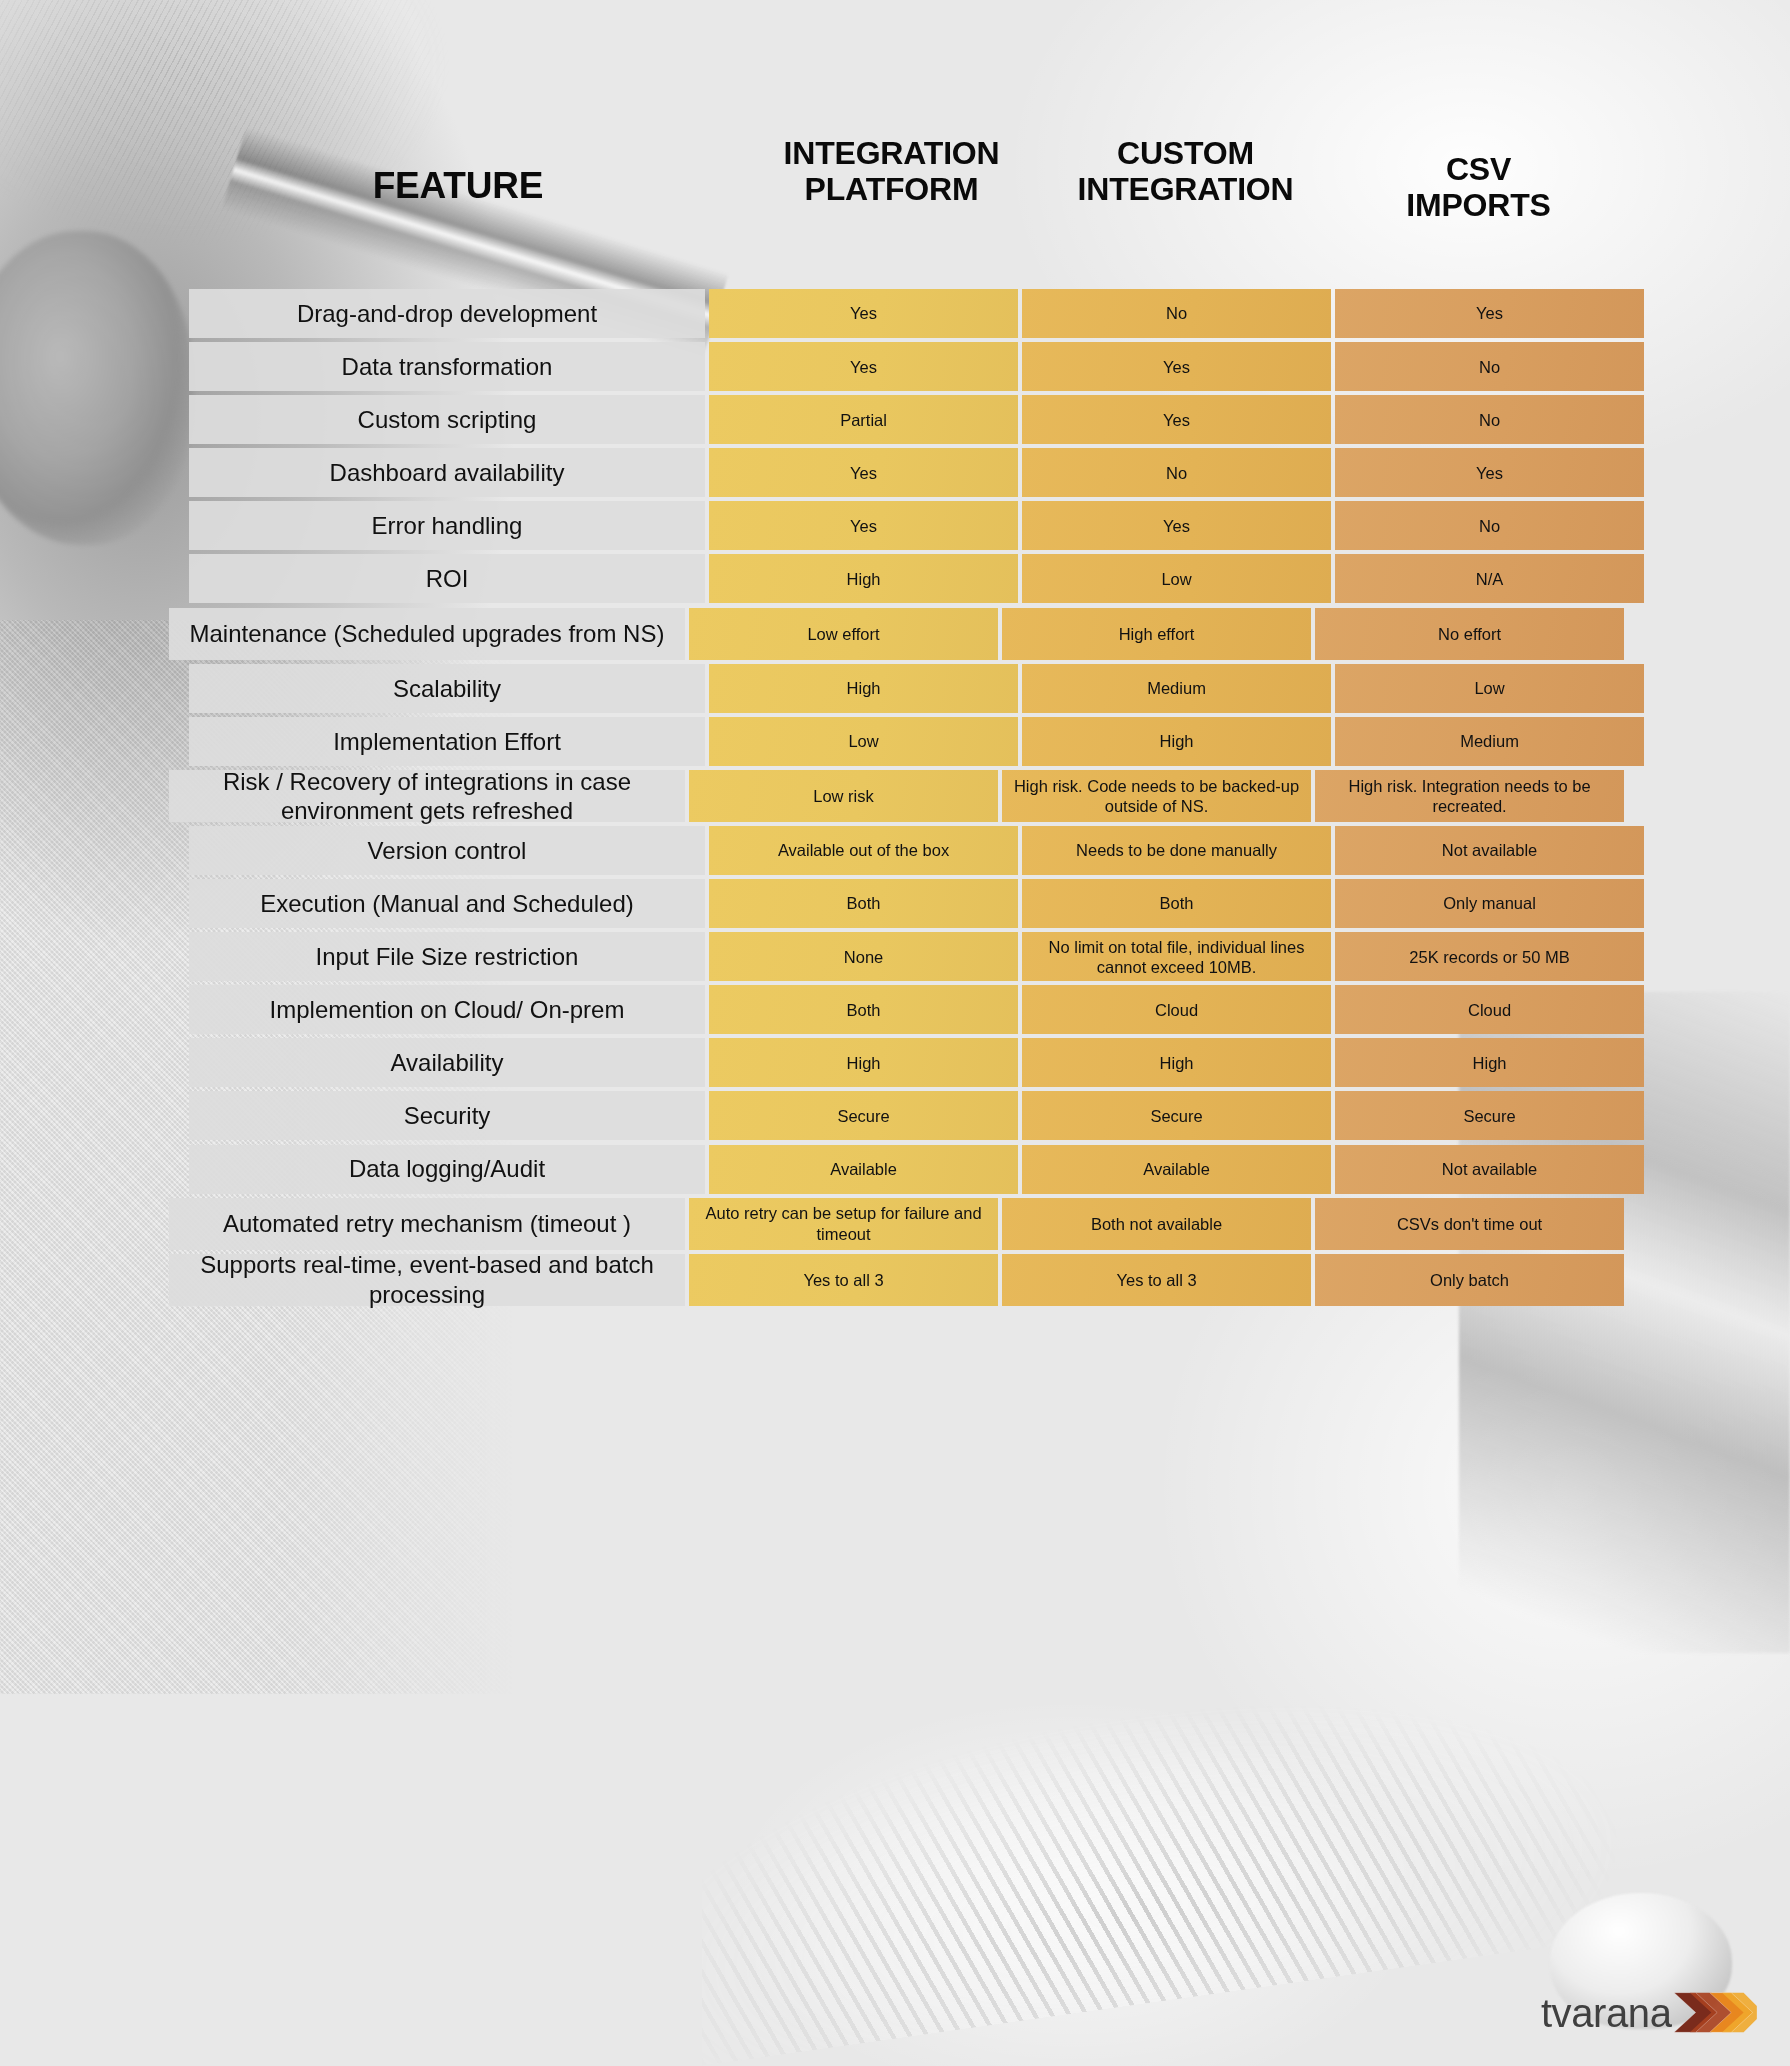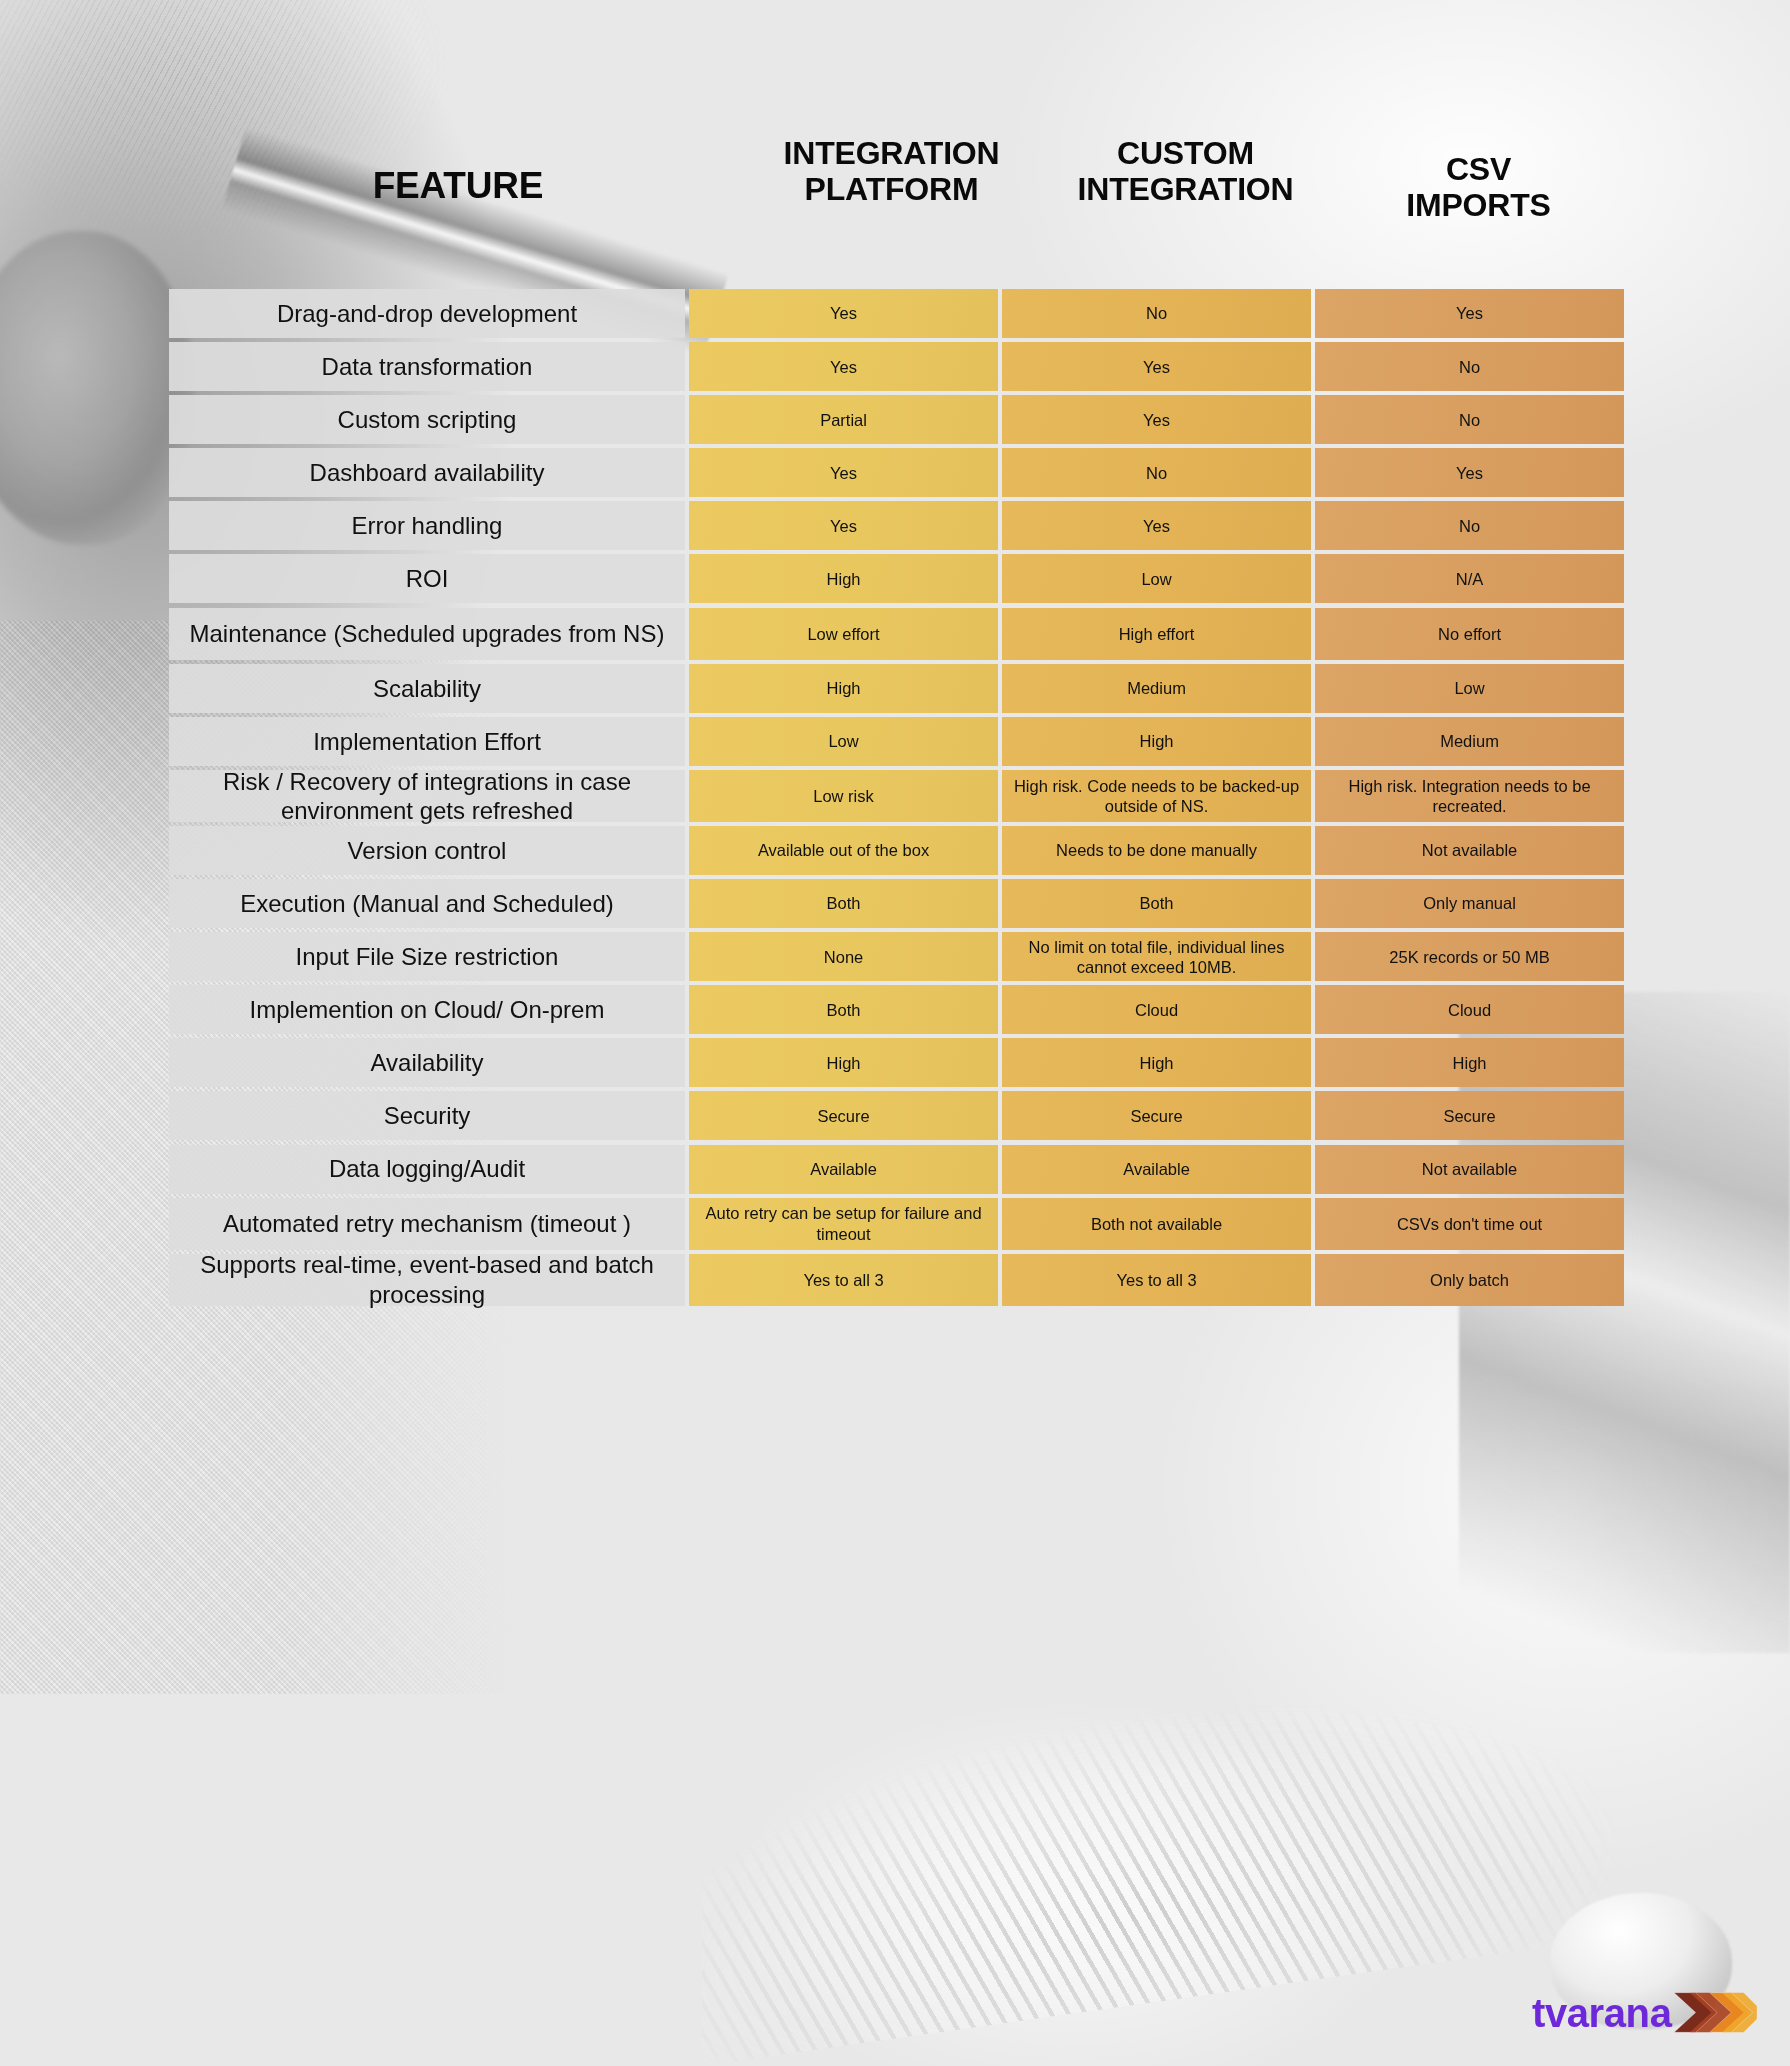--- a/index.html
+++ b/index.html
@@ -147,36 +147,36 @@
   .c-val {
     width: 346px;
     margin-left: 4.1px;
     font-size: 16.5px;
   }
   .c1 { background: linear-gradient(100deg, #ecca61 0%, #e9c75f 55%, #e4c05b 100%); }
   .c2 { background: linear-gradient(100deg, #e7b95a 0%, #e3b355 55%, #deac51 100%); }
   .c3 { background: linear-gradient(100deg, #dca565 0%, #d89e5f 55%, #d3975a 100%); }
 
   
-  .h1 { height: 49px; }
+  .h1 { height: 49px; margin-left: 20px; }
   .h2 { height: 52px; }
 
   
   #logo {
     position: absolute;
     right: 33px;
     bottom: 32px;
     display: flex;
     align-items: center;
     gap: 2.5px;
   }
   #logo-word {
     font-size: 40px;
-    font-weight: 700;
-    color: #6d28d9;
+    font-weight: 400;
+    color: #404040;
     letter-spacing: -0.4px;
     line-height: 1;
   }
   #logo-mark { display: block; }
 </style>
 </head>
 <body>
 
 <div id="bg-photo">
   <div id="bg-hair"></div>

